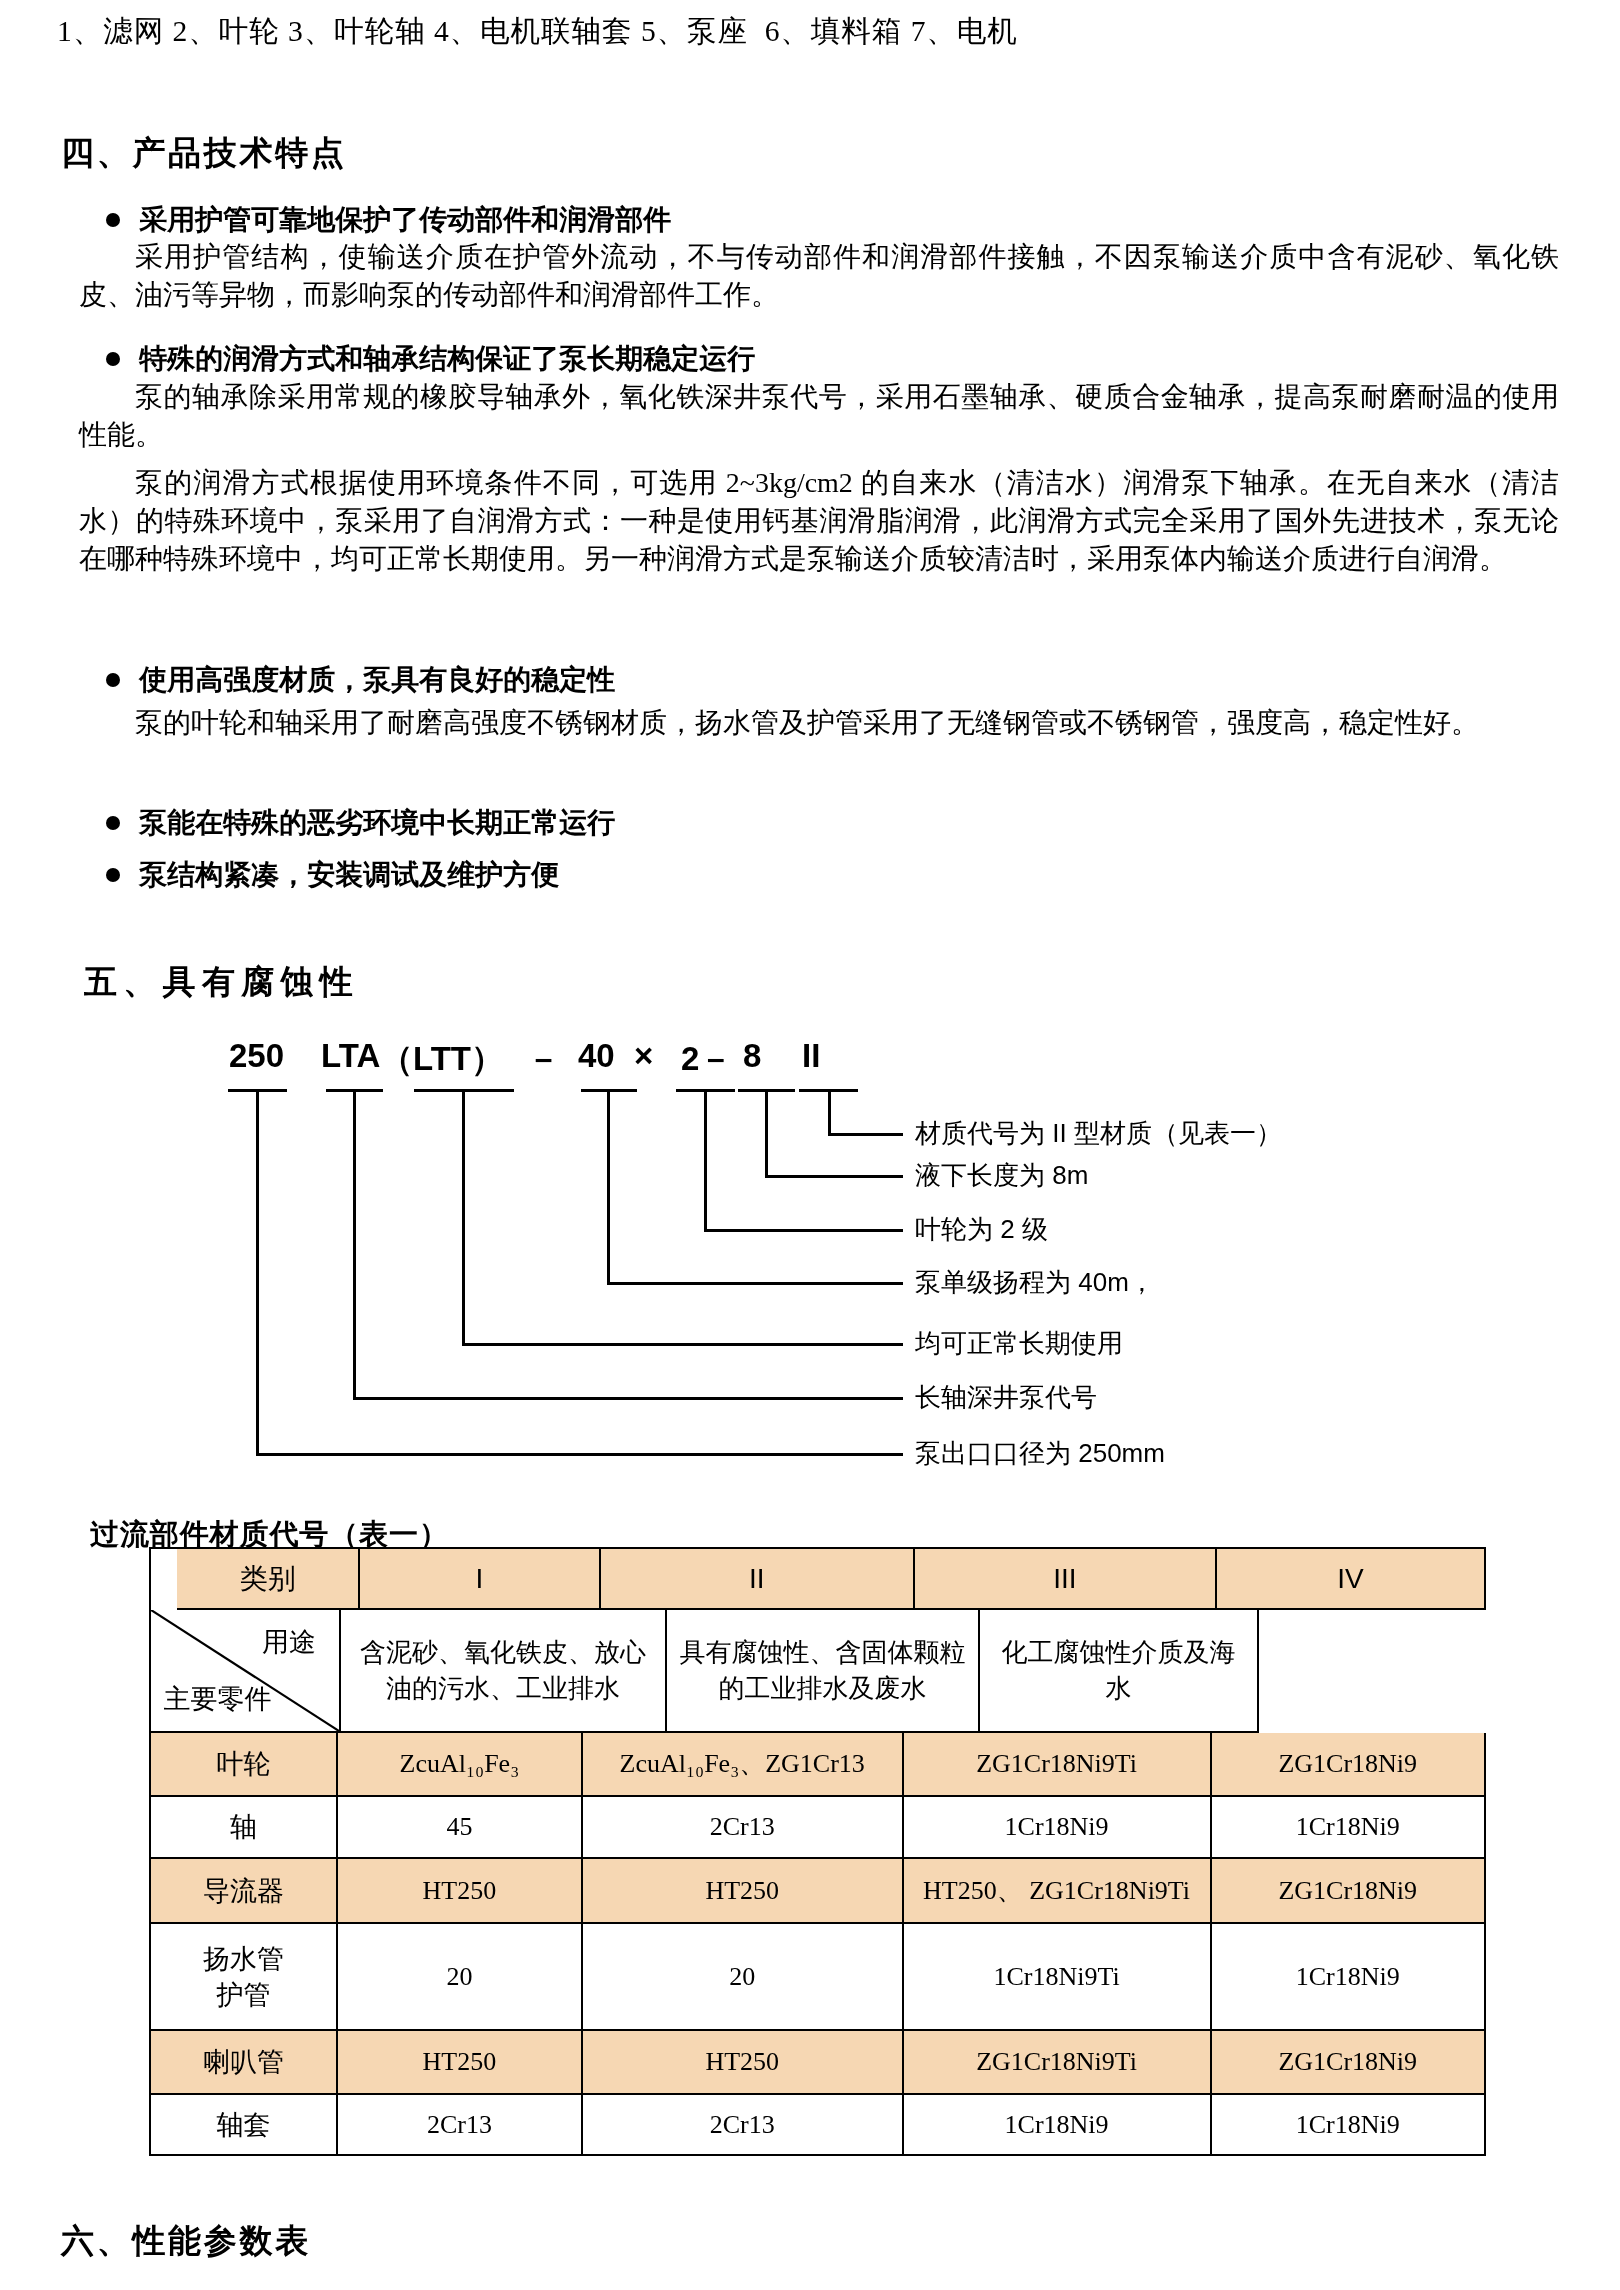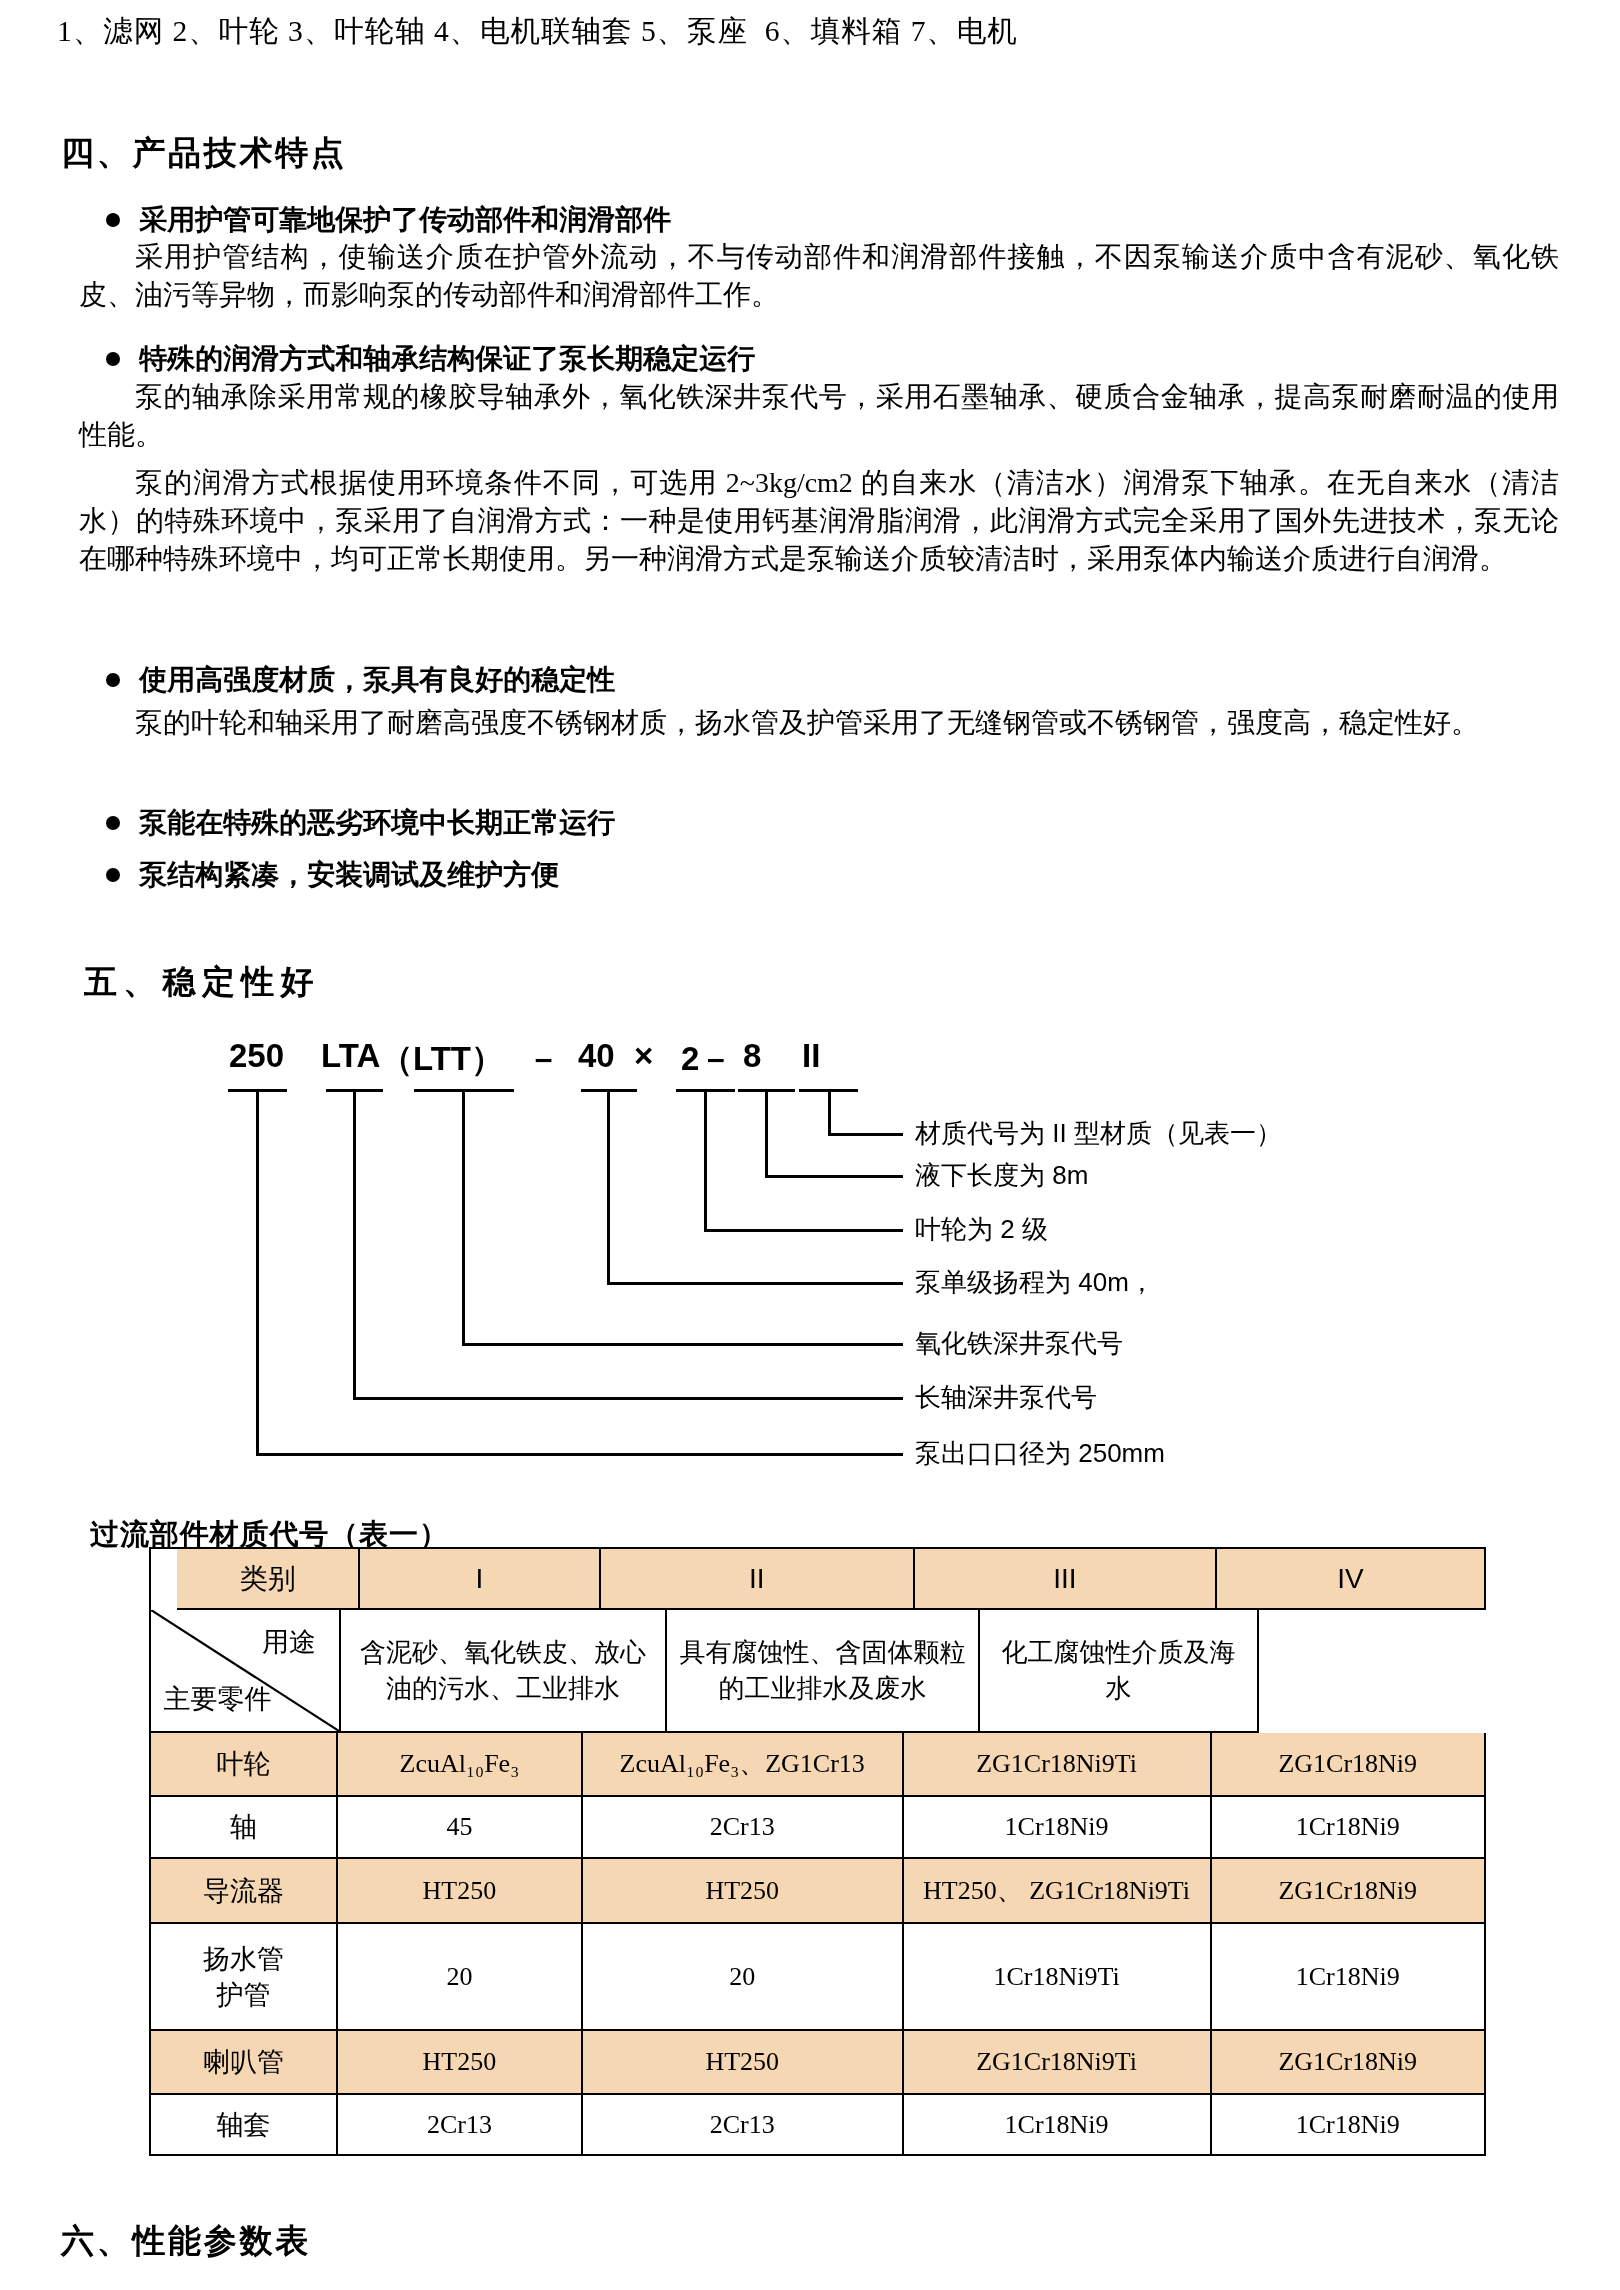--- a/index.html
+++ b/index.html
@@ -104,21 +104,21 @@
     <span class="bullet-label">泵能在特殊的恶劣环境中长期正常运行</span>
   </div>
 
   <div class="abs para" style="top:704px;">泵的叶轮和轴采用了耐磨高强度不锈钢材质，扬水管及护管采用了无缝钢管或不锈钢管，强度高，稳定性好。</div>
 
   <div class="abs bullet" style="top:856px;">
     <span class="dot"></span>
     <span class="bullet-label">泵结构紧凑，安装调试及维护方便</span>
   </div>
 
-  <div class="abs heading h5">五、稳定性好</div>
+  <div class="abs heading h5">五、具有腐蚀性</div>
 
   <span class="abs model-seg" style="left:229px;">250</span>
   <span class="abs model-seg" style="left:321px;">LTA</span>
   <span class="abs model-seg" style="left:380px;">（LTT）</span>
   <span class="abs model-seg" style="left:527px;">－</span>
   <span class="abs model-seg" style="left:578px;">40</span>
   <span class="abs model-seg" style="left:634px;">×</span>
   <span class="abs model-seg" style="left:681px;">2－</span>
   <span class="abs model-seg" style="left:743px;">8</span>
   <span class="abs model-seg" style="left:802px;">II</span>
@@ -139,21 +139,21 @@
   <div class="abs diagram-label" style="top:1212px;">叶轮为 2 级</div>
 
   <div class="abs tbar" style="left:581px;top:1089px;width:56px;"></div>
   <div class="abs vline" style="left:607px;top:1089px;height:196px;"></div>
   <div class="abs hline" style="left:607px;top:1282px;width:296px;"></div>
   <div class="abs diagram-label" style="top:1265px;">泵单级扬程为 40m，</div>
 
   <div class="abs tbar" style="left:414px;top:1089px;width:100px;"></div>
   <div class="abs vline" style="left:462px;top:1089px;height:257px;"></div>
   <div class="abs hline" style="left:462px;top:1343px;width:441px;"></div>
-  <div class="abs diagram-label" style="top:1326px;">氧化铁深井泵代号</div>
+  <div class="abs diagram-label" style="top:1326px;">均可正常长期使用</div>
 
   <div class="abs tbar" style="left:326px;top:1089px;width:57px;"></div>
   <div class="abs vline" style="left:353px;top:1089px;height:311px;"></div>
   <div class="abs hline" style="left:353px;top:1397px;width:550px;"></div>
   <div class="abs diagram-label" style="top:1380px;">长轴深井泵代号</div>
 
   <div class="abs tbar" style="left:228px;top:1089px;width:59px;"></div>
   <div class="abs vline" style="left:256px;top:1089px;height:366px;"></div>
   <div class="abs hline" style="left:256px;top:1453px;width:647px;"></div>
   <div class="abs diagram-label" style="top:1436px;">泵出口口径为 250mm</div>

